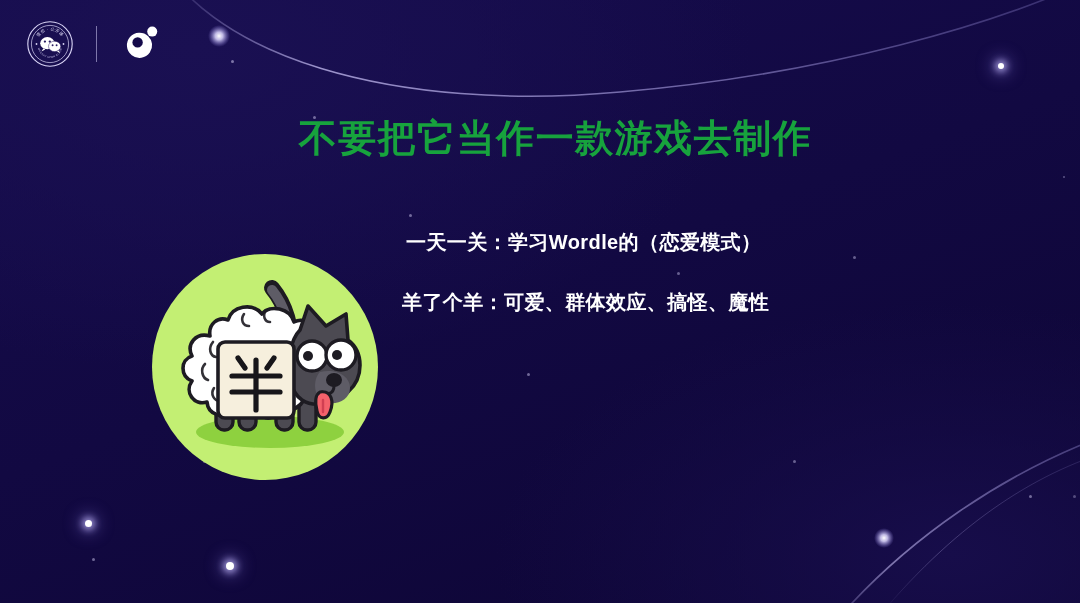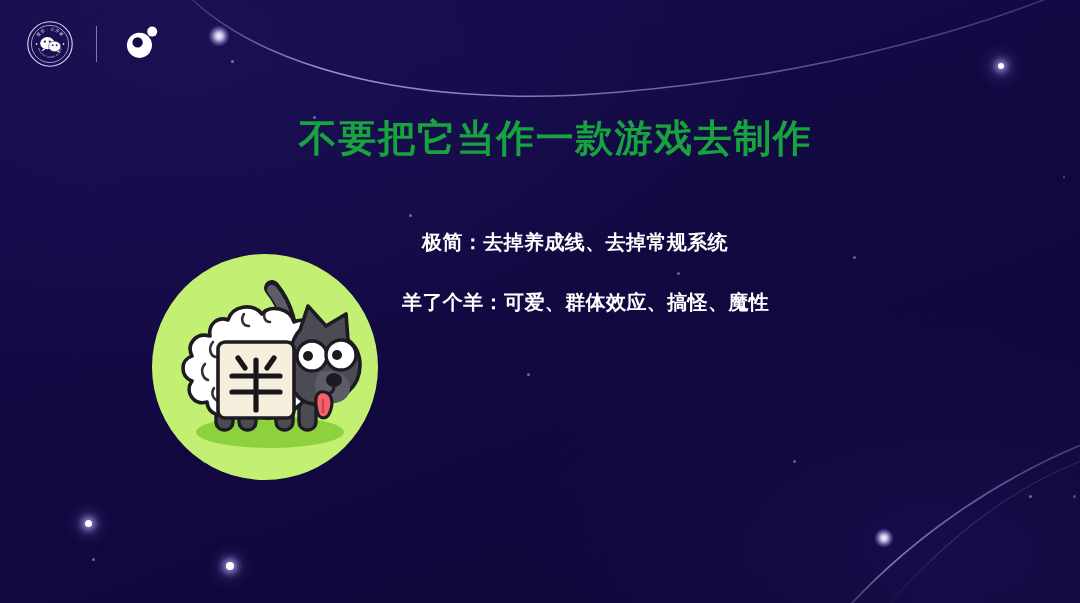--- a/index.html
+++ b/index.html
@@ -270,17 +270,17 @@
           <path d="M124 106 L 117 116"></path>
           <path d="M82 124 L 130 124"></path>
           <path d="M82 140 L 130 140"></path>
           <path d="M106 108 L 106 158"></path>
         </g>
       </g>
     </svg>
   </div>
 
   <div class="bullets">
-    <div class="bline i3">极简：去掉养成线、去掉常规系统</div>
+    <div class="bline i0">一天一关：学习Wordle的（恋爱模式）</div>
     <div class="bline i4">羊了个羊：可爱、群体效应、搞怪、魔性</div>
   </div>
 
 </div>
 
 </body></html>

